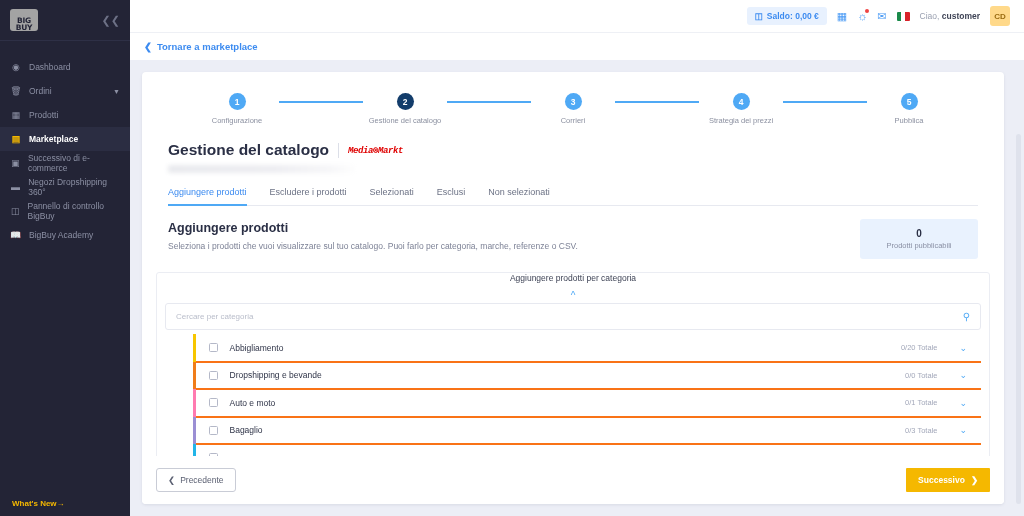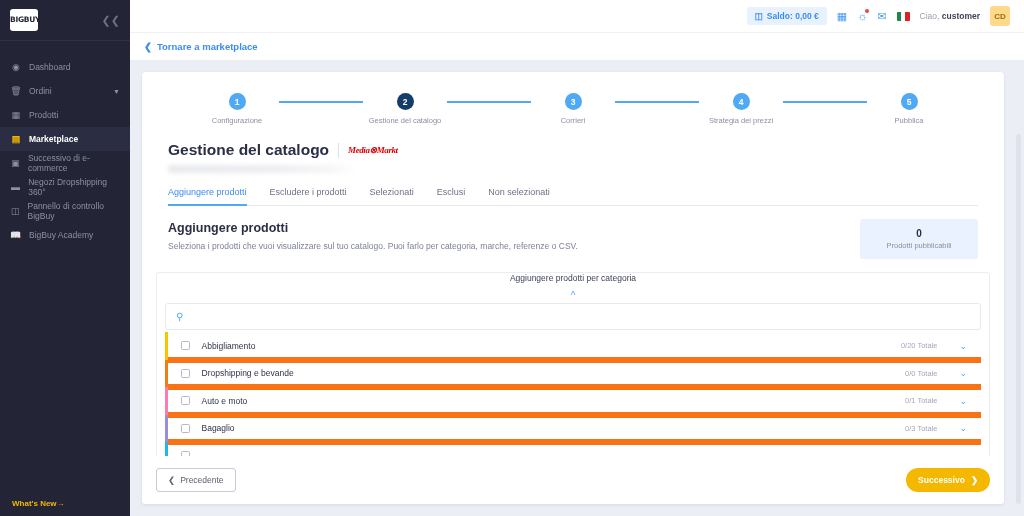--- a/index.html
+++ b/index.html
@@ -17,23 +17,23 @@
     background: #232436;
     flex: 0 0 130px;
     position: relative;
     display: flex; flex-direction: column;
   }
   .sb-logo-row {
     height: 40px; display: flex; align-items: center;
     padding: 0 10px; justify-content: space-between;
   }
   .bb-logo {
-    width: 28px; height: 22px; background: #ffffff;
-    border-radius: 3px; display: flex; 
-    align-items: center; justify-content: space-between; line-height: .85;
+    width: 28px; height: 22px; background: #a3a3a3;
+    border-radius: 3px; display: flex; flex-direction: column;
+    align-items: center; justify-content: flex-end; line-height: .85;
   }
   .bb-logo span {
     font-size: 7.5px; font-weight: bold; color: #232436;
     letter-spacing: -0.3px; font-family: "DejaVu Sans", sans-serif;
   }
   .collapse-chev { color: #6d7186; font-size: 11px; cursor: pointer; }
   .sb-divider { height: 1px; background: #2e3046; margin: 0; }
   .sb-nav { margin-top: 14px; }
   .sb-item {
     height: 24px; display: flex; align-items: center;
@@ -109,21 +109,21 @@
   .step-label { font-size: 7.5px; color: #8b90a0; margin-top: 6px; white-space: nowrap; text-align: right; }
   .connector { height: 2px; background: #4fa9f5; width: 84px; margin-top: 7.5px; }
 
   .titlewrap { padding: 16px 0 0 26px; }
   .pagetitle-row { display: flex; align-items: center; gap: 9px; }
   .pagetitle { font-size: 15.5px; font-weight: bold; color: #2a2f45; }
   .vsep { width: 1px; height: 15px; background: #dcdfe8; }
   .mm-logo {
     color: #df0000; font-size: 9px; font-weight: bold;
     font-style: italic; letter-spacing: -0.4px;
-    font-family: Liberation Serif, serif;
+    font-family: Liberation Mono, monospace;
   }
   .blurline {
     margin-top: 6px; width: 190px; height: 8px; border-radius: 2px;
     background: linear-gradient(90deg,#e9eaee 0%,#ededf1 55%,#f6f6f8 85%,#fff 100%);
     filter: blur(2.2px);
   }
 
   .tabs {
     margin: 14px 26px 0 26px; display: flex; gap: 23px;
     border-bottom: 1px solid #e7e9f0;
@@ -161,21 +161,21 @@
   .searchrow input {
     border: 0; outline: 0; font-size: 8px; color: #3f4456;
     font-family: "Liberation Sans", sans-serif; width: 90%; background: transparent;
   }
   .searchrow input::placeholder { color: #b9bdca; }
   .mag { color: #4fa9f5; font-size: 10px; cursor: pointer; }
 
   .catlist { margin: 5px 8px 0 8px; }
   .catrow {
     height: 27.5px; display: flex; align-items: center;
-    border-bottom: 6px solid #f97316; padding-left: 0; position: relative;
+    border-bottom: 2px solid #f97316; padding-left: 0; position: relative; margin-left: 28px;
   }
   .accent { width: 2.5px; height: 27.5px; flex: 0 0 2.5px; }
   .cbx {
     width: 9px; height: 9px; border: 1px solid #b4b8c8; border-radius: 1.5px;
     margin-left: 13px; cursor: pointer; background: #fff;
   }
   .catname { font-size: 8.5px; color: #2f3448; margin-left: 12px; }
   .cattot { margin-left: auto; font-size: 7.5px; color: #a3a8ba; }
   .catchev { color: #4fa9f5; font-size: 9px; margin: 0 14px 0 22px; cursor: pointer; }
 
@@ -185,21 +185,21 @@
     justify-content: space-between; padding: 0 14px;
   }
   .btn-prev {
     border: 1px solid #c9ccd6; background: #fff; color: #5b6072;
     font-size: 8.5px; padding: 6px 11px; border-radius: 3px;
     cursor: pointer; display: flex; align-items: center; gap: 5px;
     font-family: "Liberation Sans", sans-serif;
   }
   .btn-next {
     border: 0; background: #f5b800; color: #fff; font-weight: bold;
-    font-size: 8.5px; padding: 7px 12px; border-radius: 12px;
+    font-size: 8.5px; padding: 7px 12px; border-radius: 1px;
     cursor: pointer; display: flex; align-items: center; gap: 6px;
     font-family: "Liberation Sans", sans-serif;
   }
 
   .vscroll {
     position: absolute; right: 3px; top: 74px; width: 5px; height: 370px;
     background: #dfe2ec; border-radius: 3px; cursor: pointer;
   }
 </style>
 </head>
@@ -344,20 +344,21 @@
           </div>
         </div>
 
         <div class="panel">
           <div class="panel-head">
             <span class="t">Aggiungere prodotti per categoria</span>
             <span class="c">^</span>
           </div>
 
           <div class="searchrow">
+            <input type="text" placeholder="Cercare per categoria" style="">
             <span class="mag">⚲</span>
           </div>
 
           <div class="catlist">
             <div class="catrow">
               <div class="accent" style="background:#f7c600"></div>
               <div class="cbx"></div>
               <div class="catname">Abbigliamento</div>
               <div class="cattot">0/20 Totale</div>
               <div class="catchev">⌄</div>

